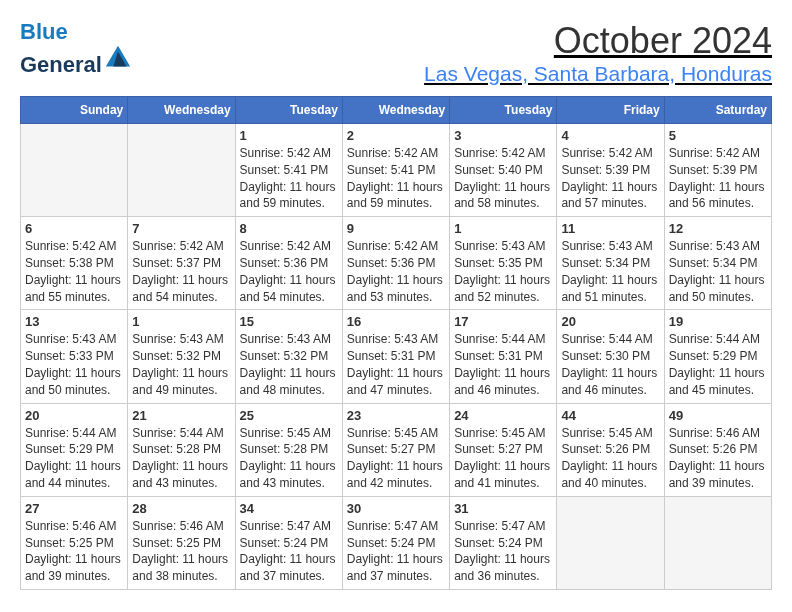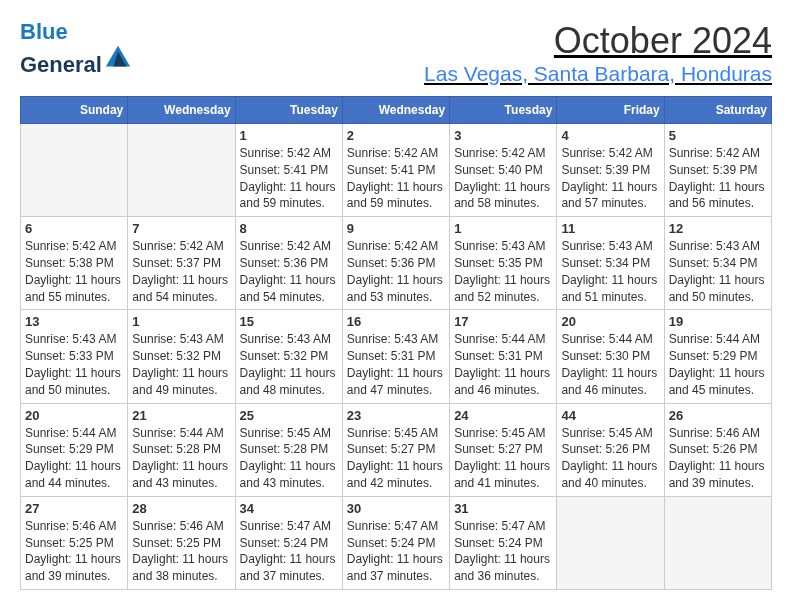--- a/index.html
+++ b/index.html
@@ -225,21 +225,21 @@
         </td>
         <td>
           <span class="day-num">24</span>
           <div class="day-info">Sunrise: 5:45 AM<br>Sunset: 5:27 PM<br>Daylight: 11 hours and 41 minutes.</div>
         </td>
         <td>
           <span class="day-num">44</span>
           <div class="day-info">Sunrise: 5:45 AM<br>Sunset: 5:26 PM<br>Daylight: 11 hours and 40 minutes.</div>
         </td>
         <td>
-          <span class="day-num">26</span>
+          <span class="day-num">49</span>
           <div class="day-info">Sunrise: 5:46 AM<br>Sunset: 5:26 PM<br>Daylight: 11 hours and 39 minutes.</div>
         </td>
       </tr>
       <tr>
         <td>
           <span class="day-num">27</span>
           <div class="day-info">Sunrise: 5:46 AM<br>Sunset: 5:25 PM<br>Daylight: 11 hours and 39 minutes.</div>
         </td>
         <td>
           <span class="day-num">28</span>

